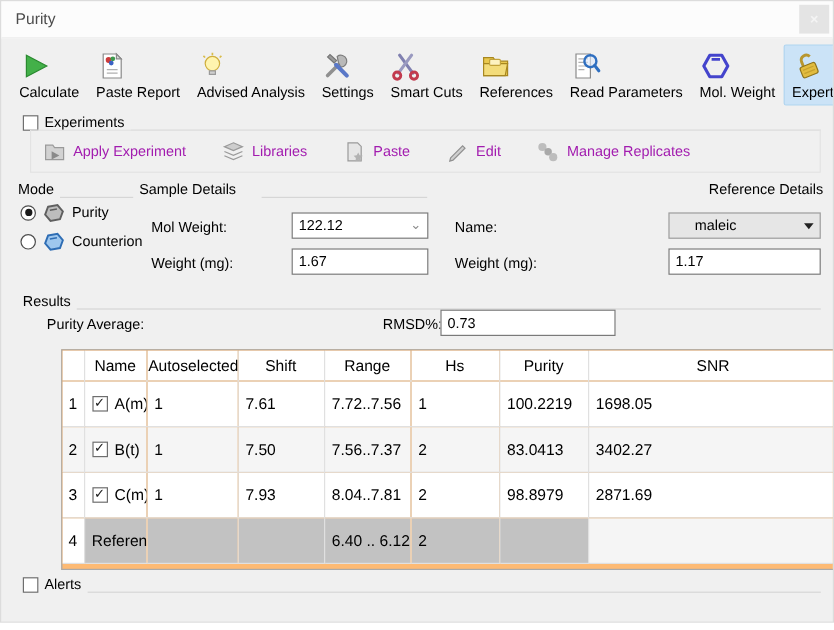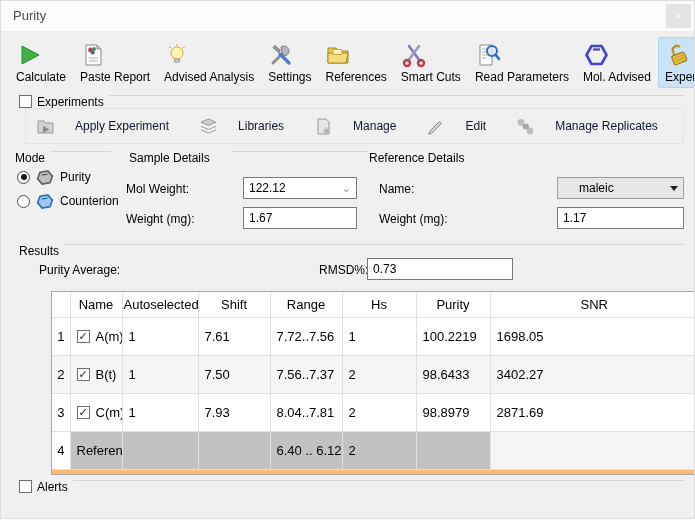--- a/index.html
+++ b/index.html
@@ -14,30 +14,30 @@
   .title{position:absolute;left:12px;top:0;line-height:30px;font-size:13px;color:#4c4c4c;}
   .close-btn{position:absolute;right:3px;top:3px;width:25px;height:24px;background:#e4e4e4;
     color:#f4f4f4;font-weight:bold;font-size:12px;text-align:center;line-height:24px;}
   
   .toolbar{position:absolute;top:36px;left:8px;right:8px;display:flex;justify-content:space-between;align-items:flex-start;}
   .tbtn{display:flex;flex-direction:column;align-items:flex-start;gap:2px;padding:4px 6px 3px;border:1px solid transparent;border-radius:2px;}
   .tbtn svg{width:26px;height:26px;display:block;}
   .tbtn .tlabel{font-size:12px;color:#000;white-space:nowrap;}
   .tbtn.active{background:#cbe3f7;border-color:#b0d5f0;}
   
-  .grp-head{position:absolute;display:flex;align-items:flex-start;gap:5px;}
+  .grp-head{position:absolute;display:flex;align-items:flex-end;gap:5px;}
   .grp-head .gline{flex:1;height:1px;background:#d6d6d6;}
   .grp-head .glabel{white-space:nowrap;}
   .cb{display:inline-block;width:13px;height:13px;background:#fff;border:1px solid #6e6e6e;
       box-sizing:border-box;text-align:center;line-height:11px;font-size:11px;color:#1a1a1a;flex:0 0 auto;}
   .cb.checked::after{content:"\2713";}
   
   .exp-bar{position:absolute;top:107px;left:24px;right:10px;height:36px;border:1px solid #e3e3e3;
       display:flex;align-items:center;gap:30px;padding:0 10px;box-sizing:border-box;}
-  .exp-item{display:flex;align-items:center;gap:20px;color:#0f172a;white-space:nowrap;}
+  .exp-item{display:flex;align-items:center;gap:6px;color:#a21caf;white-space:nowrap;}
   .exp-item svg{width:19px;height:19px;display:block;}
   
   .mode-opt{position:absolute;display:flex;align-items:center;gap:5px;height:20px;}
   .radio{width:13px;height:13px;border:1px solid #4e4e4e;border-radius:50%;background:#fff;box-sizing:border-box;position:relative;flex:0 0 auto;}
   .radio.sel::after{content:"";position:absolute;left:2.5px;top:2.5px;width:6px;height:6px;border-radius:50%;background:#1a1a1a;}
   .mode-opt svg{width:20px;height:17px;display:block;}
   
   .flabel{position:absolute;white-space:nowrap;}
   .field{position:absolute;height:22px;box-sizing:border-box;background:#fff;border:1px solid #7a7a7a;
      font-family:"Liberation Sans",sans-serif;font-size:12px;padding:0 5px;color:#000;}
@@ -100,50 +100,50 @@
       <svg viewBox="0 0 26 26">
         <path d="M5 21 L14 12" stroke="#909090" stroke-width="3" stroke-linecap="round"></path>
         <path d="M13 5 a5 5 0 1 1 3 9 l-2-4 z" fill="#b9b9b9" stroke="#7d7d7d"></path>
         <path d="M21 21 L12 12" stroke="#5a78c8" stroke-width="3.4" stroke-linecap="round"></path>
         <path d="M10.5 10.5 L5 5.5 L7 3.5 L12.5 8.5 Z" fill="#9a9a9a" stroke="#777"></path>
       </svg>
       <span class="tlabel">Settings</span>
     </div>
     <div class="tbtn">
       <svg viewBox="0 0 26 26">
-        <path d="M3 6h8l2 3h10v12H3z" fill="#e9c84e" stroke="#a8871f"></path>
-        <path d="M3 11h20l-2 10H3z" fill="#f3dc7a" stroke="#a8871f"></path>
-        <rect x="8" y="7.5" width="9" height="5" rx="1" fill="#fdf2c0" stroke="#c2a23a"></rect>
-      </svg>
-      <span class="tlabel">References</span>
-    </div>
-    <div class="tbtn">
-      <svg viewBox="0 0 26 26">
         <path d="M8 4 L19 19" stroke="#8080b0" stroke-width="2.6" stroke-linecap="round"></path>
         <path d="M18 4 L7 19" stroke="#9a9ac0" stroke-width="2.6" stroke-linecap="round"></path>
         <circle cx="6" cy="21" r="3" fill="none" stroke="#c23a4e" stroke-width="2.4"></circle>
         <circle cx="20" cy="21" r="3" fill="none" stroke="#c23a4e" stroke-width="2.4"></circle>
       </svg>
       <span class="tlabel">Smart Cuts</span>
     </div>
     <div class="tbtn">
       <svg viewBox="0 0 26 26">
+        <path d="M3 6h8l2 3h10v12H3z" fill="#e9c84e" stroke="#a8871f"></path>
+        <path d="M3 11h20l-2 10H3z" fill="#f3dc7a" stroke="#a8871f"></path>
+        <rect x="8" y="7.5" width="9" height="5" rx="1" fill="#fdf2c0" stroke="#c2a23a"></rect>
+      </svg>
+      <span class="tlabel">References</span>
+    </div>
+    <div class="tbtn">
+      <svg viewBox="0 0 26 26">
         <path d="M5 3h12v20H5z" fill="#fff" stroke="#8a8a8a"></path>
         <path d="M7 7h8 M7 10h8 M7 13h8 M7 16h5" stroke="#b0b0b0"></path>
         <circle cx="17" cy="9" r="5" fill="#ddeafc" fill-opacity="0.6" stroke="#2f6fc0" stroke-width="2"></circle>
         <path d="M20.5 12.5 L24 17" stroke="#2f6fc0" stroke-width="2.6" stroke-linecap="round"></path>
       </svg>
       <span class="tlabel">Read Parameters</span>
     </div>
     <div class="tbtn">
       <svg viewBox="0 0 26 26">
         <path d="M8.5 4 L18.5 4 L23.5 13 L18.5 22 L8.5 22 L3.5 13 Z" fill="none" stroke="#4444cc" stroke-width="2.6" stroke-linejoin="round"></path>
         <path d="M10 7.5 L17 7.5" stroke="#4444cc" stroke-width="2.2"></path>
       </svg>
-      <span class="tlabel">Mol. Advised</span>
+      <span class="tlabel">Mol. Weight</span>
     </div>
     <div class="tbtn active">
       <svg viewBox="0 0 26 26">
         <g transform="rotate(-22 13 14)">
           <path d="M10 12 V8 a4.2 4.2 0 0 1 8 -1.6" fill="none" stroke="#b8962e" stroke-width="2.4"></path>
           <rect x="6.5" y="12" width="13.5" height="9.5" rx="2" fill="#e2bc3f" stroke="#8f741c"></rect>
           <path d="M8.5 15h9.5 M8.5 18h9.5" stroke="#c7a22e"></path>
         </g>
       </svg>
       <span class="tlabel">Expert</span>
@@ -169,21 +169,21 @@
         <path d="M2 9.3l7.5 3.2 7.5-3.2" fill="none" stroke="#9a9a9a"></path>
         <path d="M2 12.8l7.5 3.2 7.5-3.2" fill="none" stroke="#9a9a9a"></path>
       </svg>
       <span>Libraries</span>
     </div>
     <div class="exp-item">
       <svg viewBox="0 0 19 19">
         <path d="M4 2h8l3 3v12H4z" fill="#e6e6e6" stroke="#9a9a9a"></path>
         <path d="M12.5 10l1.2 2.4 2.6.4-1.9 1.9.4 2.6-2.3-1.2-2.3 1.2.4-2.6-1.9-1.9 2.6-.4z" fill="#b2b2b2"></path>
       </svg>
-      <span>Manage</span>
+      <span>Paste</span>
     </div>
     <div class="exp-item">
       <svg viewBox="0 0 19 19">
         <path d="M3.5 14.5 L13.5 4.5 l2 2 L5.5 16.5 L2.8 17.2 z" fill="#cfcfcf" stroke="#909090"></path>
       </svg>
       <span>Edit</span>
     </div>
     <div class="exp-item">
       <svg viewBox="0 0 19 19">
         <circle cx="5" cy="5.5" r="3.4" fill="#bdbdbd"></circle>
@@ -212,21 +212,21 @@
     <span class="radio"></span>
     <svg viewBox="0 0 20 17">
       <g transform="rotate(-10 10 8.5)">
           <path d="M6 2.5 L14 2.5 L17.5 8.5 L14 14.5 L6 14.5 L2.5 8.5 Z" fill="#9ec7ee" stroke="#2e6db4" stroke-width="1.6"></path>
           <path d="M7 5.6 L13 5.6" stroke="#2e6db4" stroke-width="1.3"></path>
         </g>
     </svg>
     <span>Counterion</span>
   </div>
 
-  <div class="grp-head" style="left:128px;top:150px;width:240px;gap:21px;">
+  <div class="grp-head" style="left:115px;top:150px;width:240px;gap:21px;">
     <span class="glabel">Sample Details</span>
     <span class="gline"></span>
   </div>
   <span class="flabel" style="left:125px;top:181px;">Mol Weight:</span>
   <div class="field combo" style="left:242px;top:176px;width:114px;">
     <span class="val">122.12</span>
     <span class="chev">⌄</span>
   </div>
   <span class="flabel" style="left:125px;top:211px;">Weight (mg):</span>
   <input class="field" style="left: 242px; top: 206px; width: 114px;" value="1.67">
@@ -296,21 +296,21 @@
           <td>
               <span class="name-cell">
                 <span class="cb checked"></span>
                 <span>B(t)</span>
               </span>
             </td>
           <td>1</td>
           <td>7.50</td>
           <td>7.56..7.37</td>
           <td>2</td>
-          <td>98.6433</td>
+          <td>83.0413</td>
           <td>3402.27</td>
         </tr>
         <tr>
           <td class="c-num">3</td>
           <td>
               <span class="name-cell">
                 <span class="cb checked"></span>
                 <span>C(m)</span>
               </span>
             </td>

